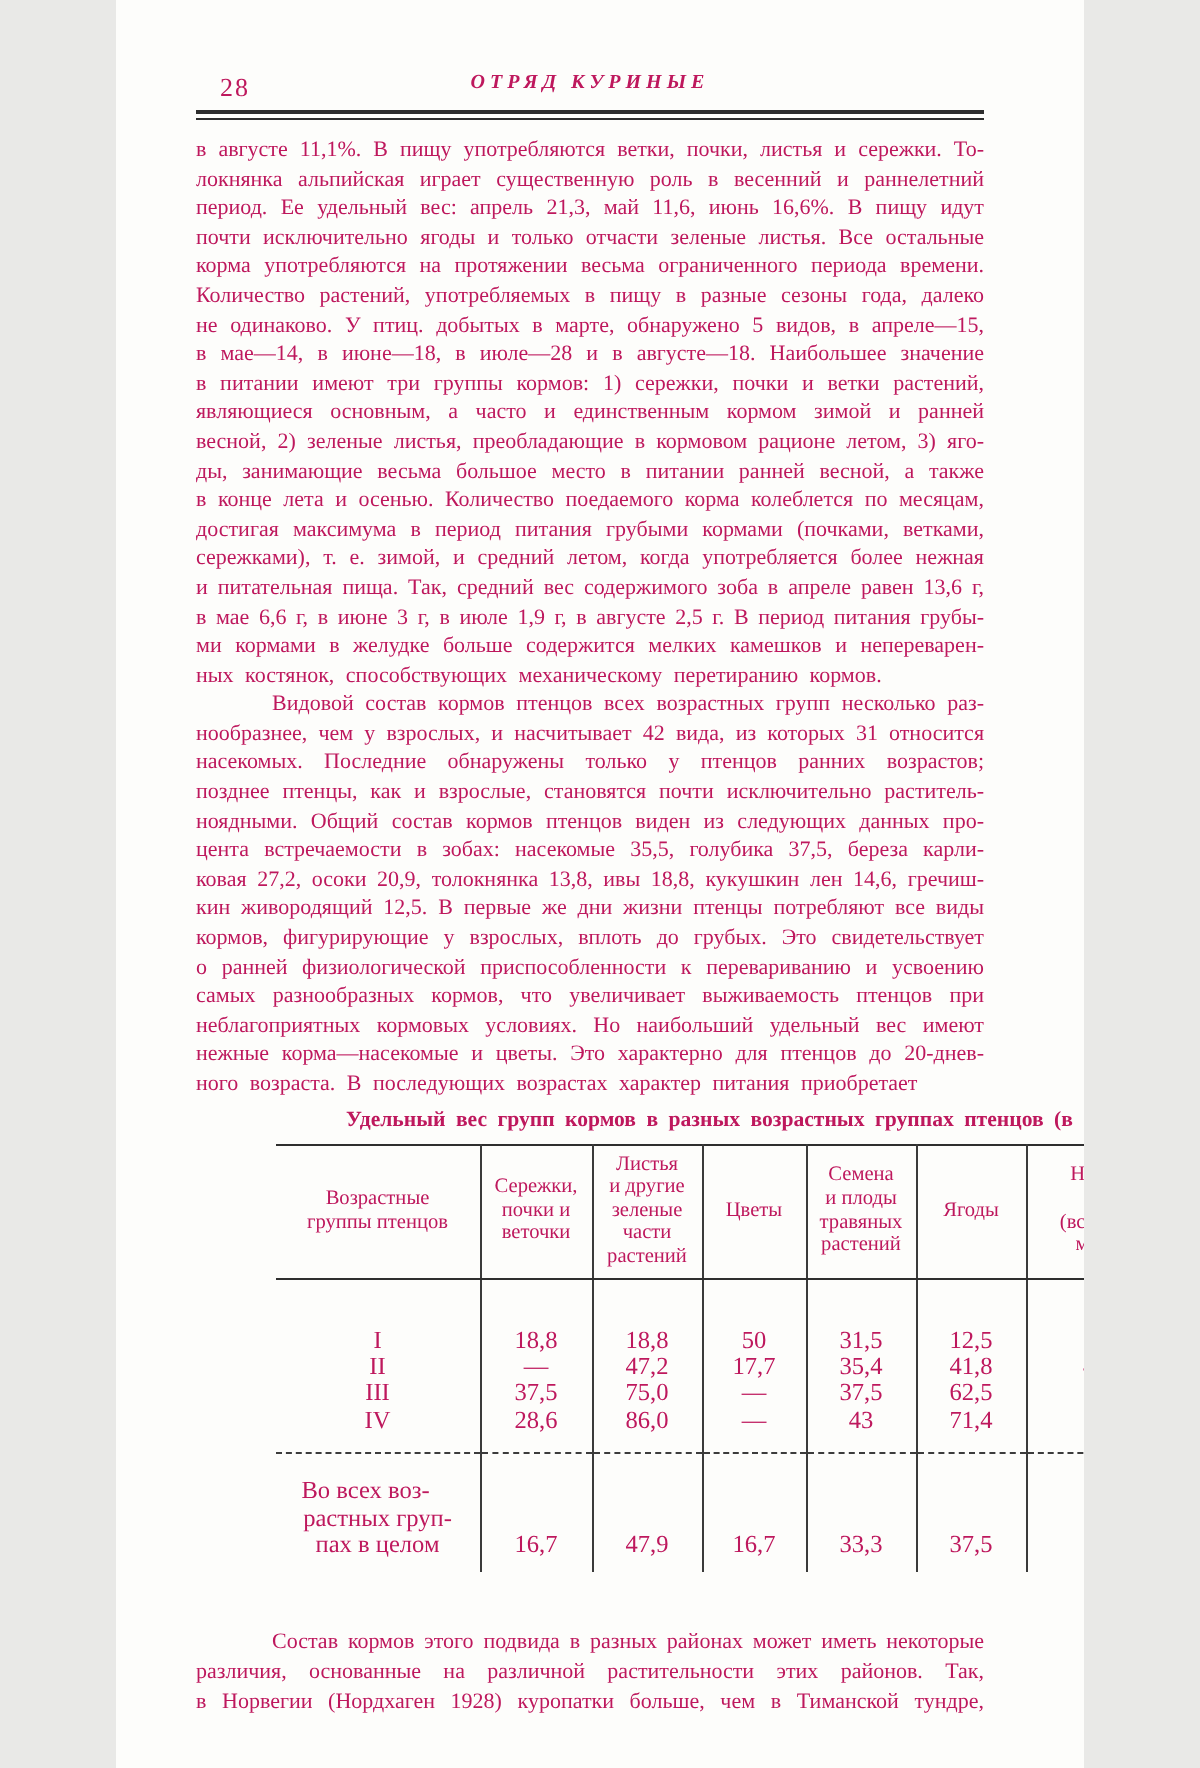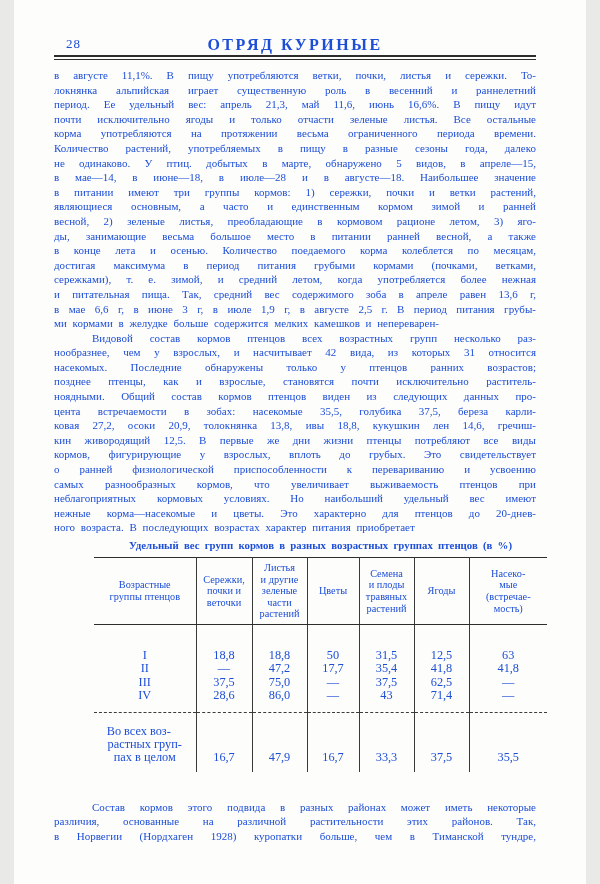--- a/index.html
+++ b/index.html
@@ -1,30 +1,30 @@
 <!DOCTYPE html>
 <html lang="ru"><head>
 <meta charset="utf-8">
 <style>
   html,body{margin:0;padding:0;background:#e9e9e7;}
   .page{
     position:relative;
-    width:572px;height:884px;
+    width:484px;height:884px;
     box-sizing:border-box;
     margin:0 auto;
     background:#fdfdfb;
-    color:#1d4ed8;
+    color:#be185d;
     font-family:"Liberation Serif","DejaVu Serif",serif;
     padding:36px 50px 0 40px;
     overflow:hidden;
   }
   
   .running-head{position:relative;height:16px;}
   .page-num{position:absolute;left:12px;top:0;font-size:13px;letter-spacing:1px;}
-  .head-title{text-align:center;font-weight:bold;font-size:16px;letter-spacing:2.5px;}
+  .head-title{text-align:center;font-weight:bold;font-size:10px;letter-spacing:2.5px;font-style:italic;}
   .head-rule{margin-top:3px;height:2px;border-top:2px solid #2d2d2d;border-bottom:1px solid #2d2d2d;}
   
   .bodytext{margin-top:8px;font-size:11px;line-height:14.6px;}
   .tline{text-align:justify;text-align-last:justify;}
   .para .tline:last-child{text-align-last:left;word-spacing:3px;}
   .para.justify-last .tline:last-child{text-align-last:justify;word-spacing:normal;}
   .para.indent .tline:first-child{text-indent:38px;}
   
   .table-block{margin:4px 0 0 40px;width:453px;}
   .table-title{font-weight:bold;font-size:10.8px;text-align:center;word-spacing:2.5px;margin:2px 0 6px 0;}
@@ -70,20 +70,21 @@
         <div class="tline">в питании имеют три группы кормов: 1) сережки, почки и ветки растений,</div>
         <div class="tline">являющиеся основным, а часто и единственным кормом зимой и ранней</div>
         <div class="tline">весной, 2) зеленые листья, преобладающие в кормовом рационе летом, 3) яго-</div>
         <div class="tline">ды, занимающие весьма большое место в питании ранней весной, а также</div>
         <div class="tline">в конце лета и осенью. Количество поедаемого корма колеблется по месяцам,</div>
         <div class="tline">достигая максимума в период питания грубыми кормами (почками, ветками,</div>
         <div class="tline">сережками), т. е. зимой, и средний летом, когда употребляется более нежная</div>
         <div class="tline">и питательная пища. Так, средний вес содержимого зоба в апреле равен 13,6 г,</div>
         <div class="tline">в мае 6,6 г, в июне 3 г, в июле 1,9 г, в августе 2,5 г. В период питания грубы-</div>
         <div class="tline">ми кормами в желудке больше содержится мелких камешков и непереварен-</div>
+        <div class="tline">ных костянок, способствующих механическому перетиранию кормов.</div>
       </div>
     <div class="para indent">
         <div class="tline">Видовой состав кормов птенцов всех возрастных групп несколько раз-</div>
         <div class="tline">нообразнее, чем у взрослых, и насчитывает 42 вида, из которых 31 относится</div>
         <div class="tline">насекомых. Последние обнаружены только у птенцов ранних возрастов;</div>
         <div class="tline">позднее птенцы, как и взрослые, становятся почти исключительно раститель-</div>
         <div class="tline">ноядными. Общий состав кормов птенцов виден из следующих данных про-</div>
         <div class="tline">цента встречаемости в зобах: насекомые 35,5, голубика 37,5, береза карли-</div>
         <div class="tline">ковая 27,2, осоки 20,9, толокнянка 13,8, ивы 18,8, кукушкин лен 14,6, гречиш-</div>
         <div class="tline">кин живородящий 12,5. В первые же дни жизни птенцы потребляют все виды</div>

